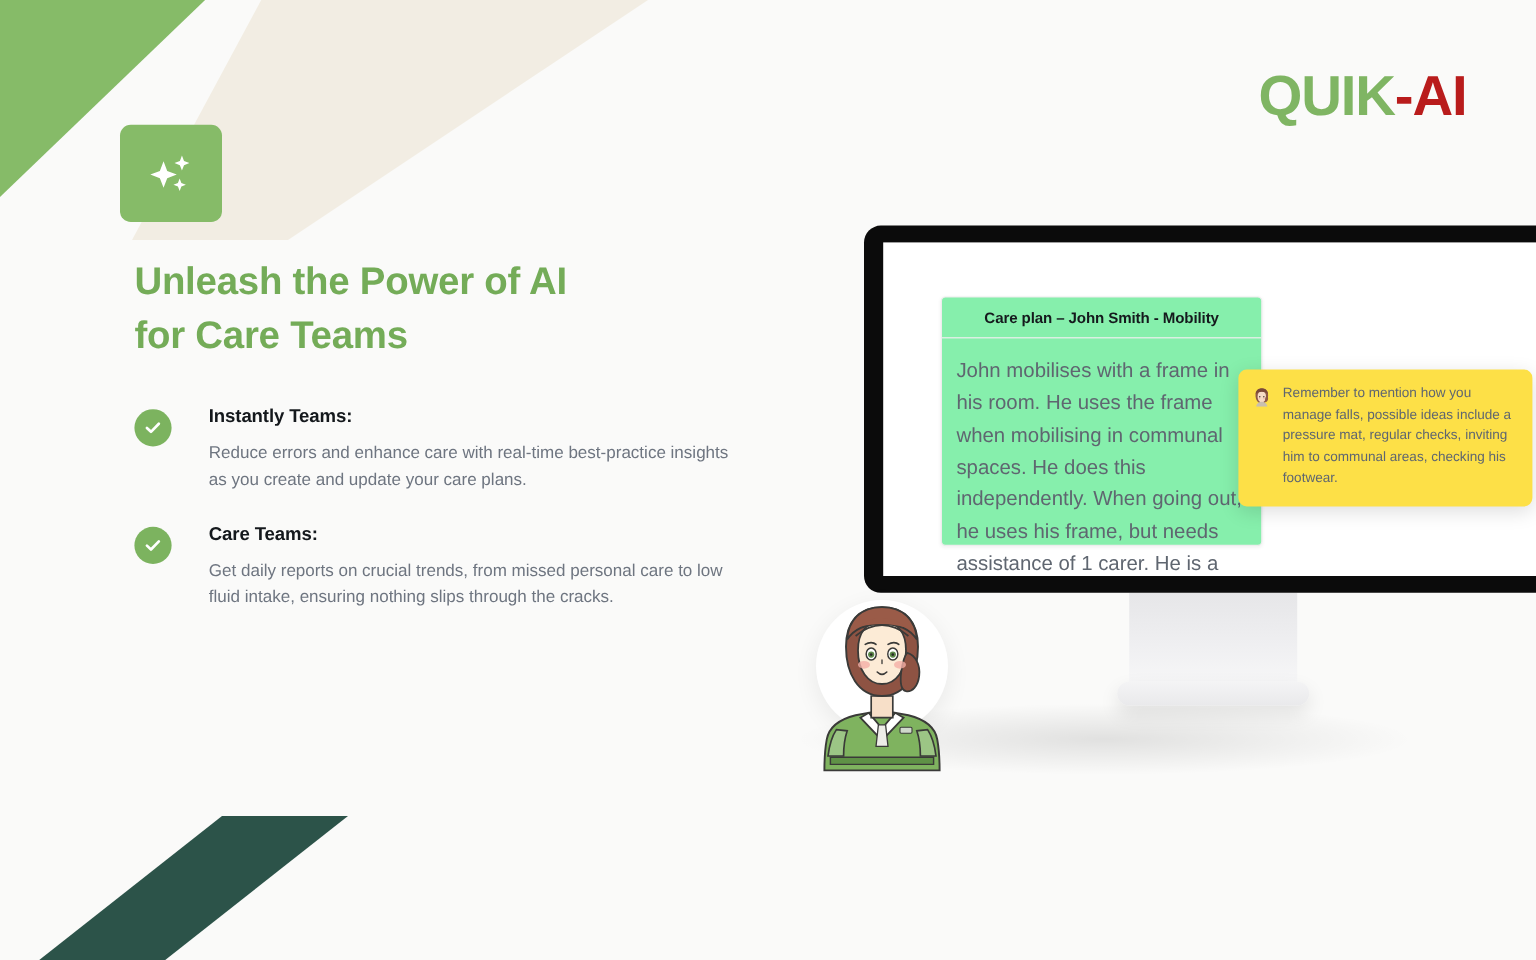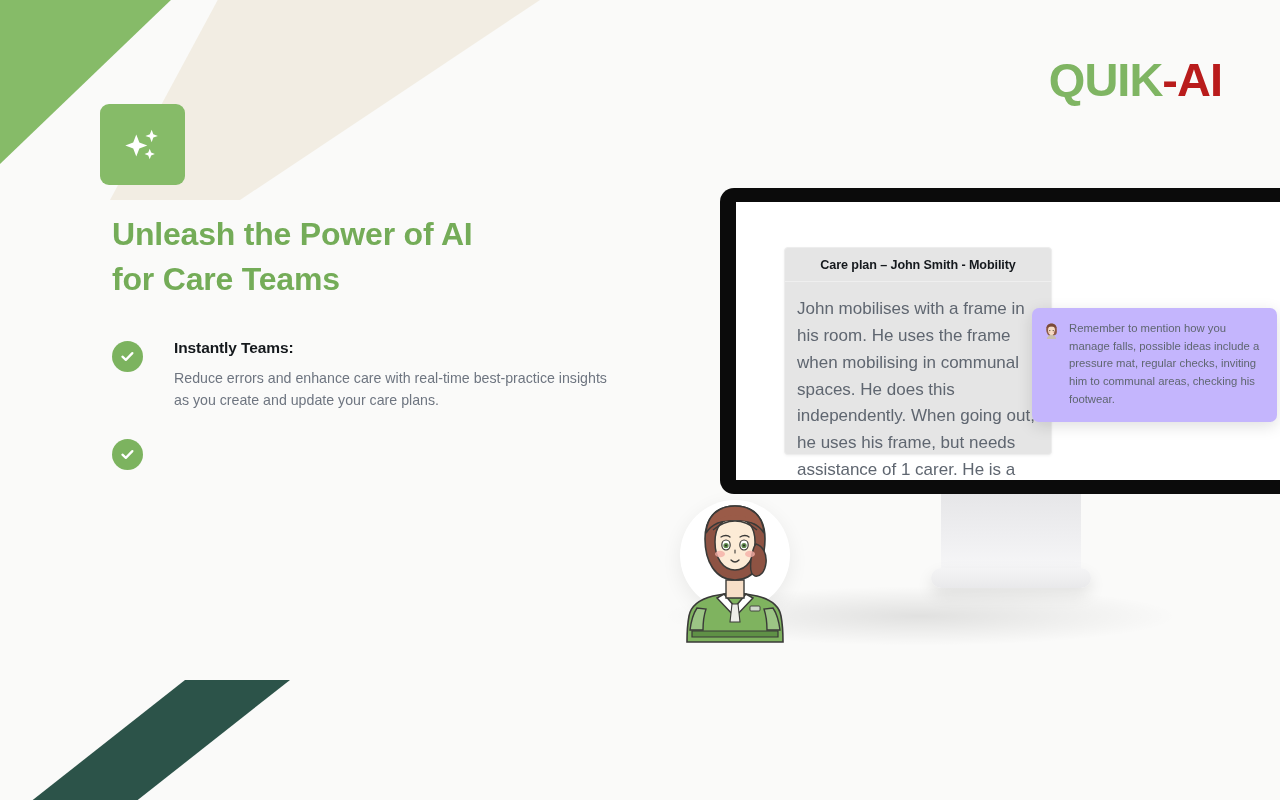--- a/index.html
+++ b/index.html
@@ -127,21 +127,21 @@
   .desk-shadow {
     position:absolute; left:-60px; top:398px;
     width:520px; height:60px;
     background:radial-gradient(ellipse at center, rgba(0,0,0,0.10) 0%, rgba(0,0,0,0) 70%);
   }
 
   
   .care-card {
     position:absolute; left:48px; top:45px;
     width:268px; height:208px;
-    background:#e5e5e5;
+    background:#86efac;
     border:1px solid #EDEDED;
     border-radius:4px;
     box-shadow:0 1px 3px rgba(0,0,0,0.05);
   }
   .care-card-header {
     height:34px;
     border-bottom:1px solid #EFEFEF;
     display:flex; align-items:center; justify-content:center;
   }
   .care-card-title {
@@ -151,21 +151,21 @@
   .care-card-body {
     padding:14px 14px 0 12px;
     font-size:17px; line-height:1.58;
     color:#5F6670;
   }
 
   
   .ai-popup {
     position:absolute; left:296px; top:106px;
     width:245px;
-    background:#c4b5fd;
+    background:#fde047;
     border-radius:7px;
     box-shadow:0 4px 16px rgba(0,0,0,0.13);
     padding:12px 12px 13px 11px;
     display:flex; align-items:flex-start;
   }
   .ai-avatar {
     flex:0 0 auto; width:17px; height:17px;
     margin-right:9px; margin-top:2px;
   }
   .ai-avatar svg { width:17px; height:17px; display:block; }
@@ -231,20 +231,24 @@
         <div class="feature-desc">Reduce errors and enhance care with real-time best-practice insights as you create and update your care plans.</div>
       </div>
     </div>
 
     <div class="feature-row">
       <span class="check-circle">
         <svg viewBox="0 0 16 16" xmlns="http://www.w3.org/2000/svg">
           <path d="M2.6 8.2 L6.2 11.6 L13.2 4.4" fill="none" stroke="#FFFFFF" stroke-width="2.4" stroke-linecap="round" stroke-linejoin="round"></path>
         </svg>
       </span>
+      <div class="feature-text">
+        <div class="feature-title">Care Teams:</div>
+        <div class="feature-desc">Get daily reports on crucial trends, from missed personal care to low fluid intake, ensuring nothing slips through the cracks.</div>
+      </div>
     </div>
 
   </div>
 </div>
 
 <div class="monitor-wrap">
   <div class="desk-shadow"></div>
   <div class="stand-neck"></div>
   <div class="stand-base"></div>
 

